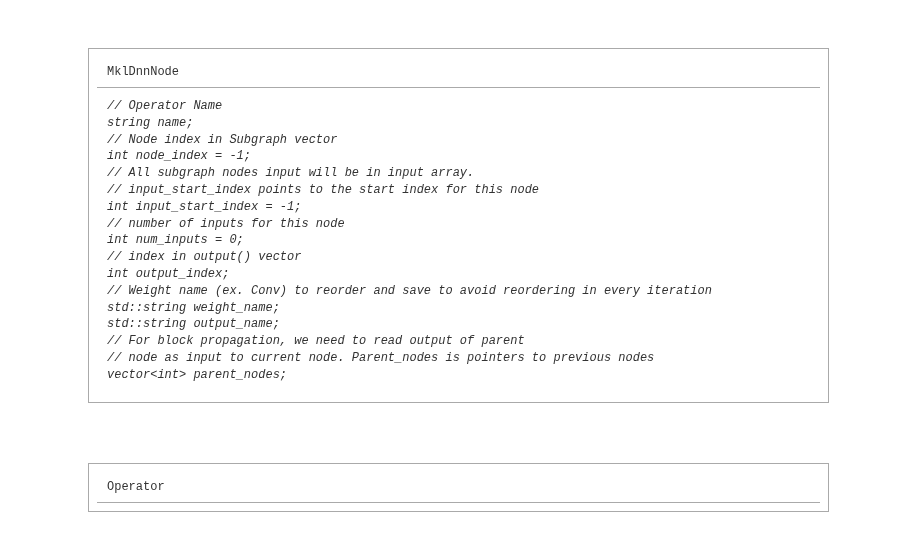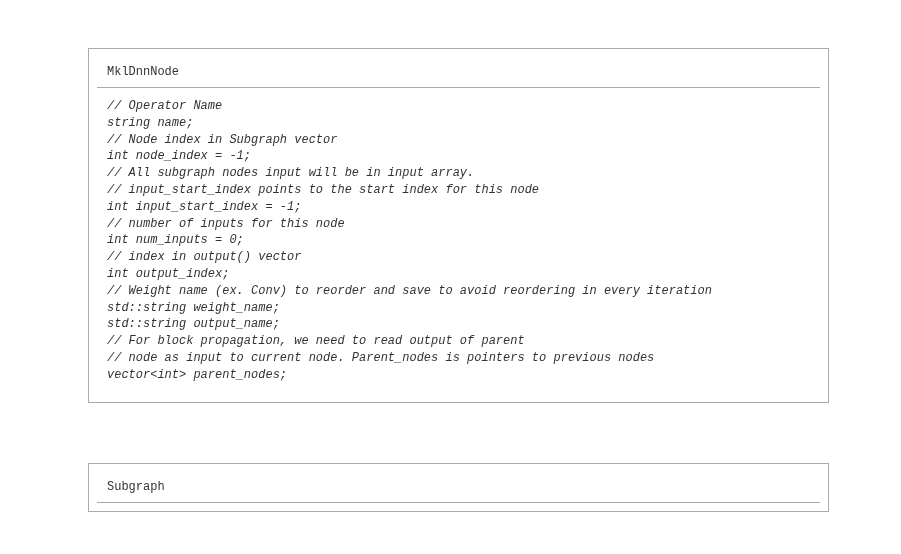--- a/index.html
+++ b/index.html
@@ -55,14 +55,14 @@
 std::string weight_name;
 std::string output_name;
 // For block propagation, we need to read output of parent
 // node as input to current node. Parent_nodes is pointers to previous nodes
 vector&lt;int&gt; parent_nodes;</div>
 </div>
 
 <div class="spacer"></div>
 
 <div class="box">
-  <div class="box-title">Subgraph</div>
+  <div class="box-title">Operator</div>
 </div>
 
 </body></html>

